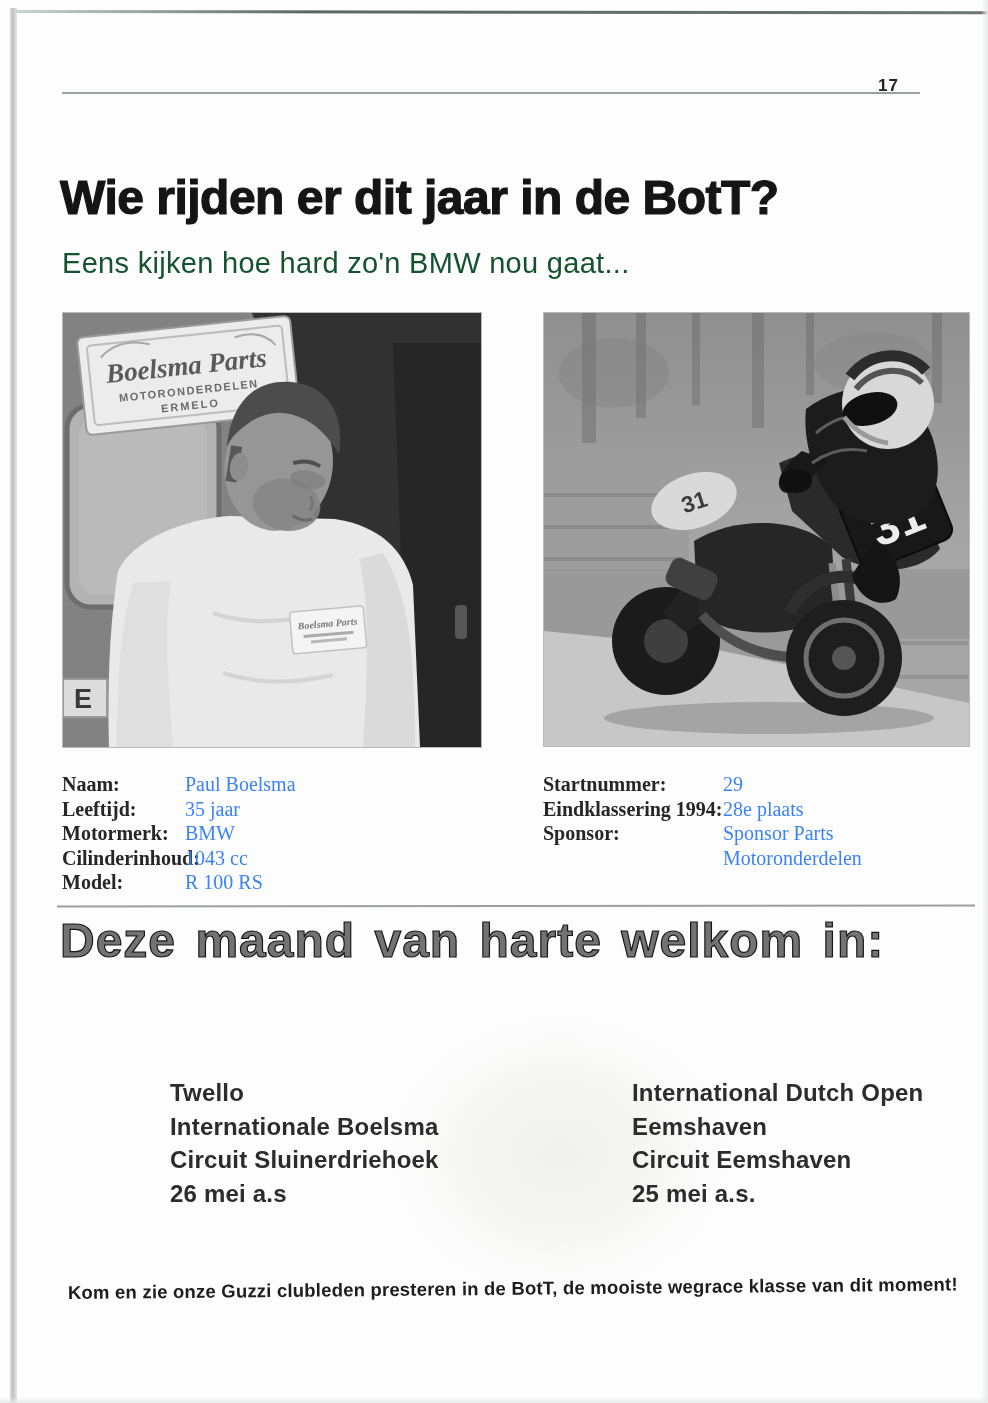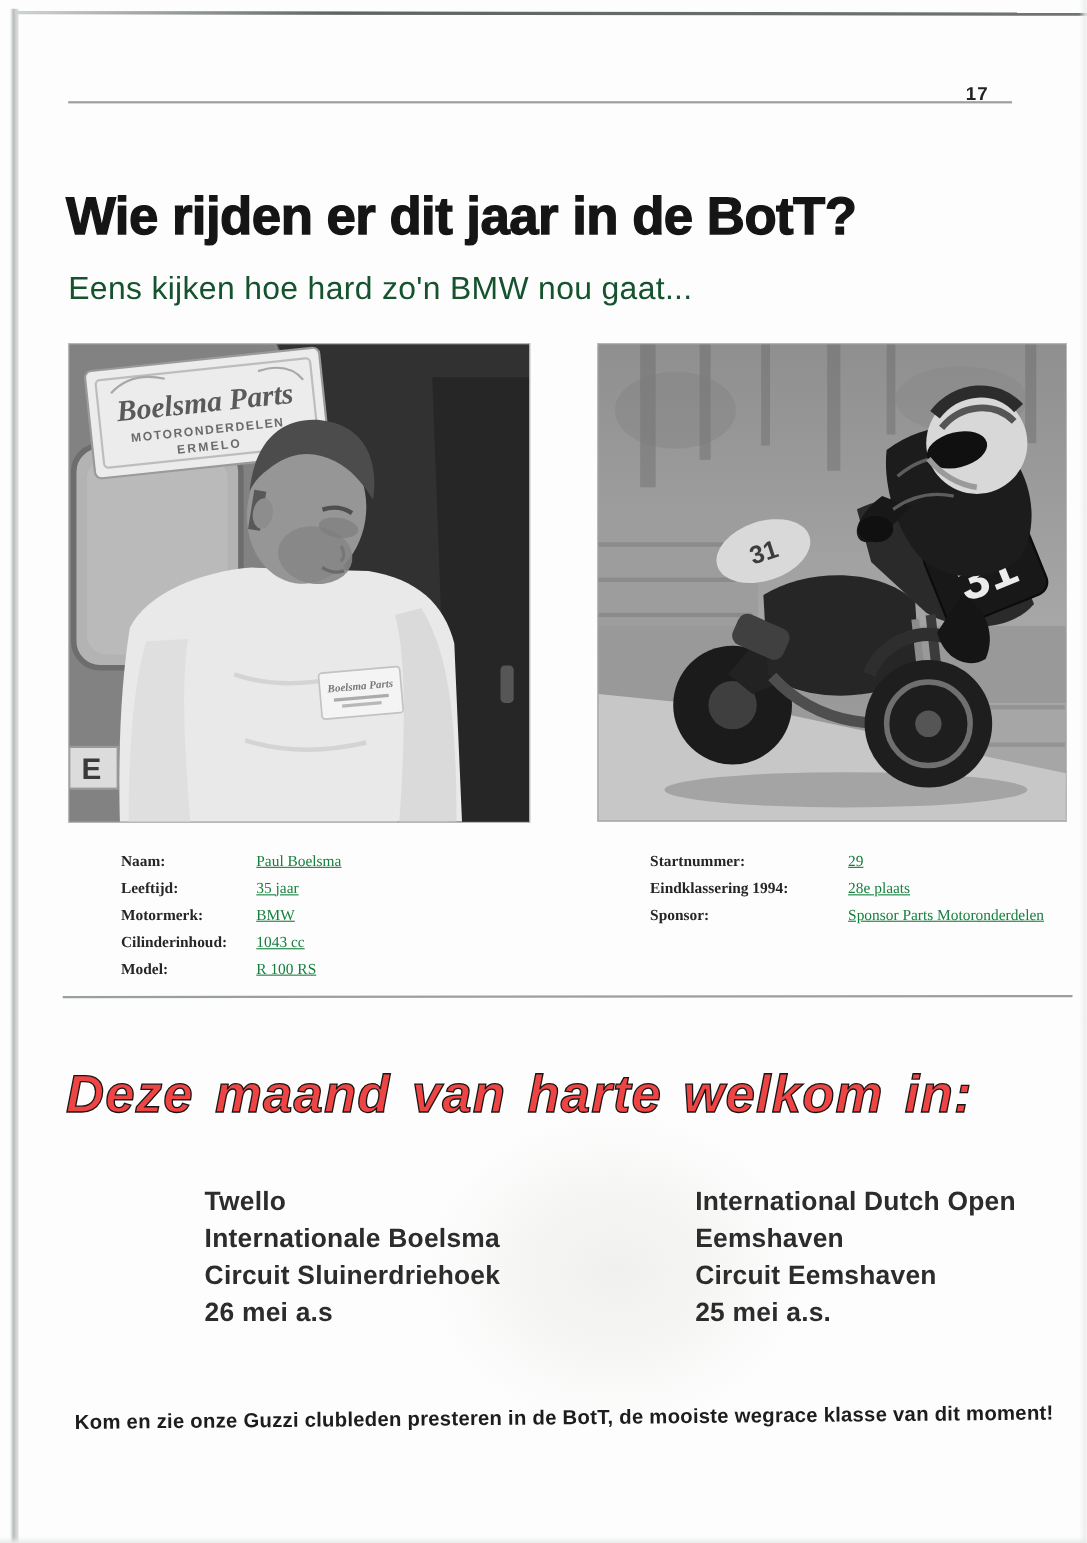--- a/index.html
+++ b/index.html
@@ -23,43 +23,43 @@
          font-size:48px;font-weight:bold;letter-spacing:-.5px;color:#151515;
          -webkit-text-stroke:1.2px #151515;}
   .subtitle{position:absolute;left:62px;top:218px;width:700px;
             font-size:29px;font-weight:400;color:#14532d;letter-spacing:.3px;}
 
   figure{margin:0;padding:0;position:absolute;border:1px solid #b9b9b9;background:#9a9a9a;}
   .photo-left{left:62px;top:312px;width:418px;height:434px;}
   .photo-right{left:543px;top:312px;width:425px;height:433px;}
   figure svg{display:block;}
 
-  .specs{position:absolute;top:772px;font-family:"Liberation Serif",serif;font-size:14px;
-         color:#2d2d2d;margin-left:48px;}
+  .specs{position:absolute;top:772px;font-family:"Liberation Serif",serif;font-size:20px;
+         color:#2d2d2d;}
   .specs-left{left:62px;width:430px;}
   .specs-right{left:543px;width:430px;}
   .spec-row{display:grid;line-height:24.5px;}
   .specs-left .spec-row{grid-template-columns:123px 1fr;}
   .specs-right .spec-row{grid-template-columns:180px 1fr;}
   .spec-label{font-weight:bold;color:#262626;}
-  .spec-value{color:#15803d;text-decoration:underline;}
+  .spec-value{color:#3b82f6;}
 
   .midrule{position:absolute;left:57px;top:905px;width:918px;height:2px;background:#9aa0a0;transform:rotate(-.05deg);}
 
-  .h2{position:absolute;left:60px;top:928px;width:910px;
-      font-size:48px;font-weight:bold;letter-spacing:1px;word-spacing:5px;color:#ef4444;font-style:italic;
+  .h2{position:absolute;left:60px;top:873px;width:910px;
+      font-size:48px;font-weight:bold;letter-spacing:1px;word-spacing:5px;color:#737373;
       -webkit-text-stroke:1.2px #161616;}
 
   .watermark{position:absolute;left:390px;top:1015px;width:340px;height:280px;
              background:radial-gradient(closest-side,#f0f0ef 0%,#f6f6f5 55%,rgba(255,255,255,0) 100%);
              border-radius:45% 55% 50% 50%;}
 
   .events{position:absolute;top:1076px;font-size:24px;font-weight:bold;color:#2c2c2c;
           line-height:33.5px;letter-spacing:.2px;}
-  .events-left{left:170px;width:420px;margin-left:16px;}
+  .events-left{left:170px;width:420px;}
   .events-right{left:632px;width:330px;}
   .event-line{display:block;}
 
   .footer-line{position:absolute;left:68px;top:1282px;width:900px;white-space:nowrap;
                font-size:18.5px;font-weight:bold;color:#1d1d1d;letter-spacing:.2px;
                transform:rotate(-.55deg);transform-origin:left center;}
 </style>
 </head>
 <body>
 

